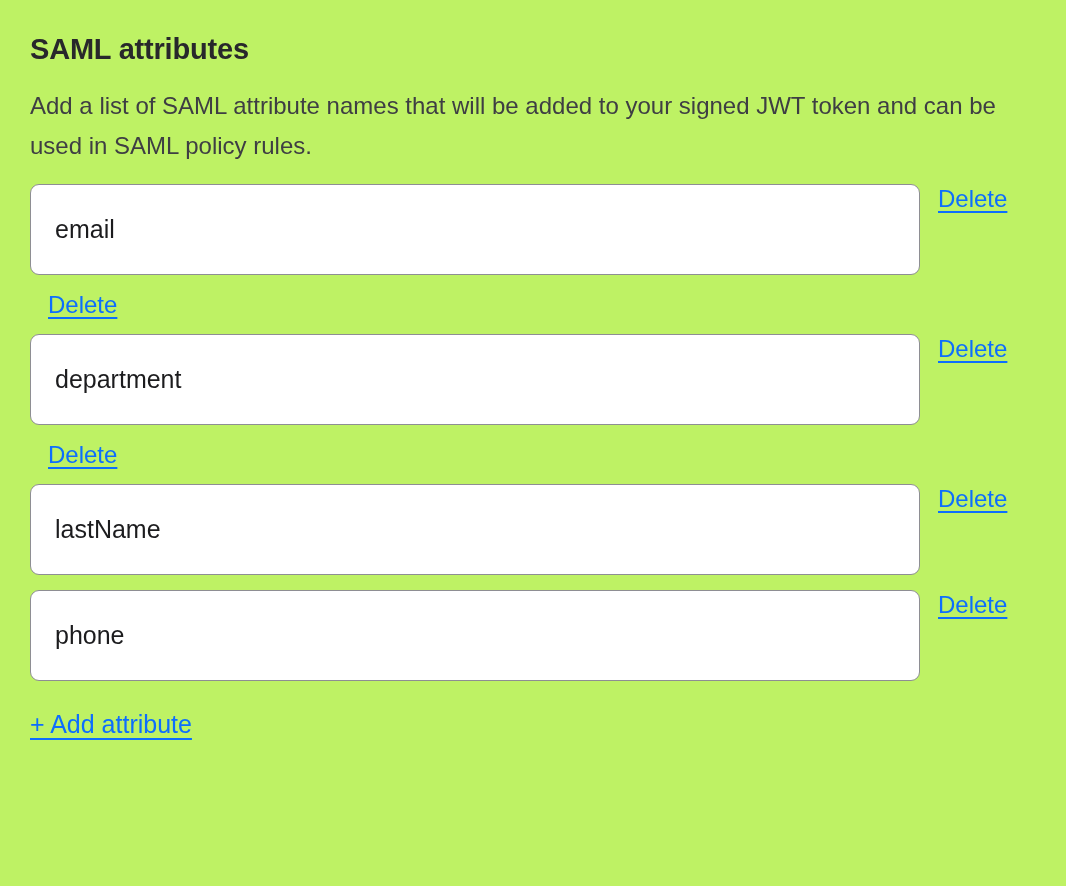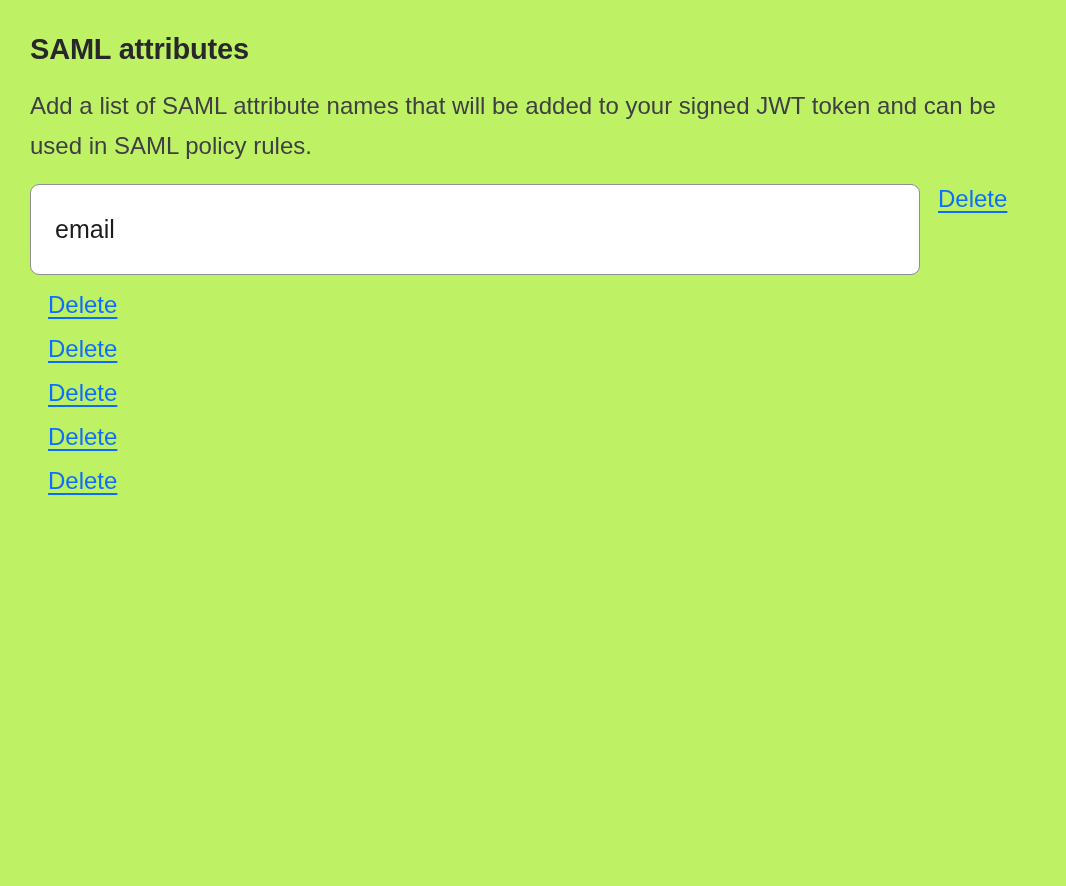--- a/index.html
+++ b/index.html
@@ -81,29 +81,33 @@
   <div class="attr-row">
     <input type="text" class="attr-input" value="email" style="">
     <a href="#" class="delete-link">Delete</a>
   </div>
 
   <div class="attr-row">
     <a href="#" class="delete-link">Delete</a>
   </div>
 
   <div class="attr-row">
+    <input type="text" class="attr-input" value="department" style="">
     <a href="#" class="delete-link">Delete</a>
   </div>
 
   <div class="attr-row">
     <a href="#" class="delete-link">Delete</a>
   </div>
 
   <div class="attr-row">
+    <input type="text" class="attr-input" value="lastName" style="">
     <a href="#" class="delete-link">Delete</a>
   </div>
 
   <div class="attr-row">
+    <input type="text" class="attr-input" value="phone" style="">
     <a href="#" class="delete-link">Delete</a>
   </div>
 
+  <a href="#" class="add-link">+ Add attribute</a>
 
 </div>
 
 </body></html>

